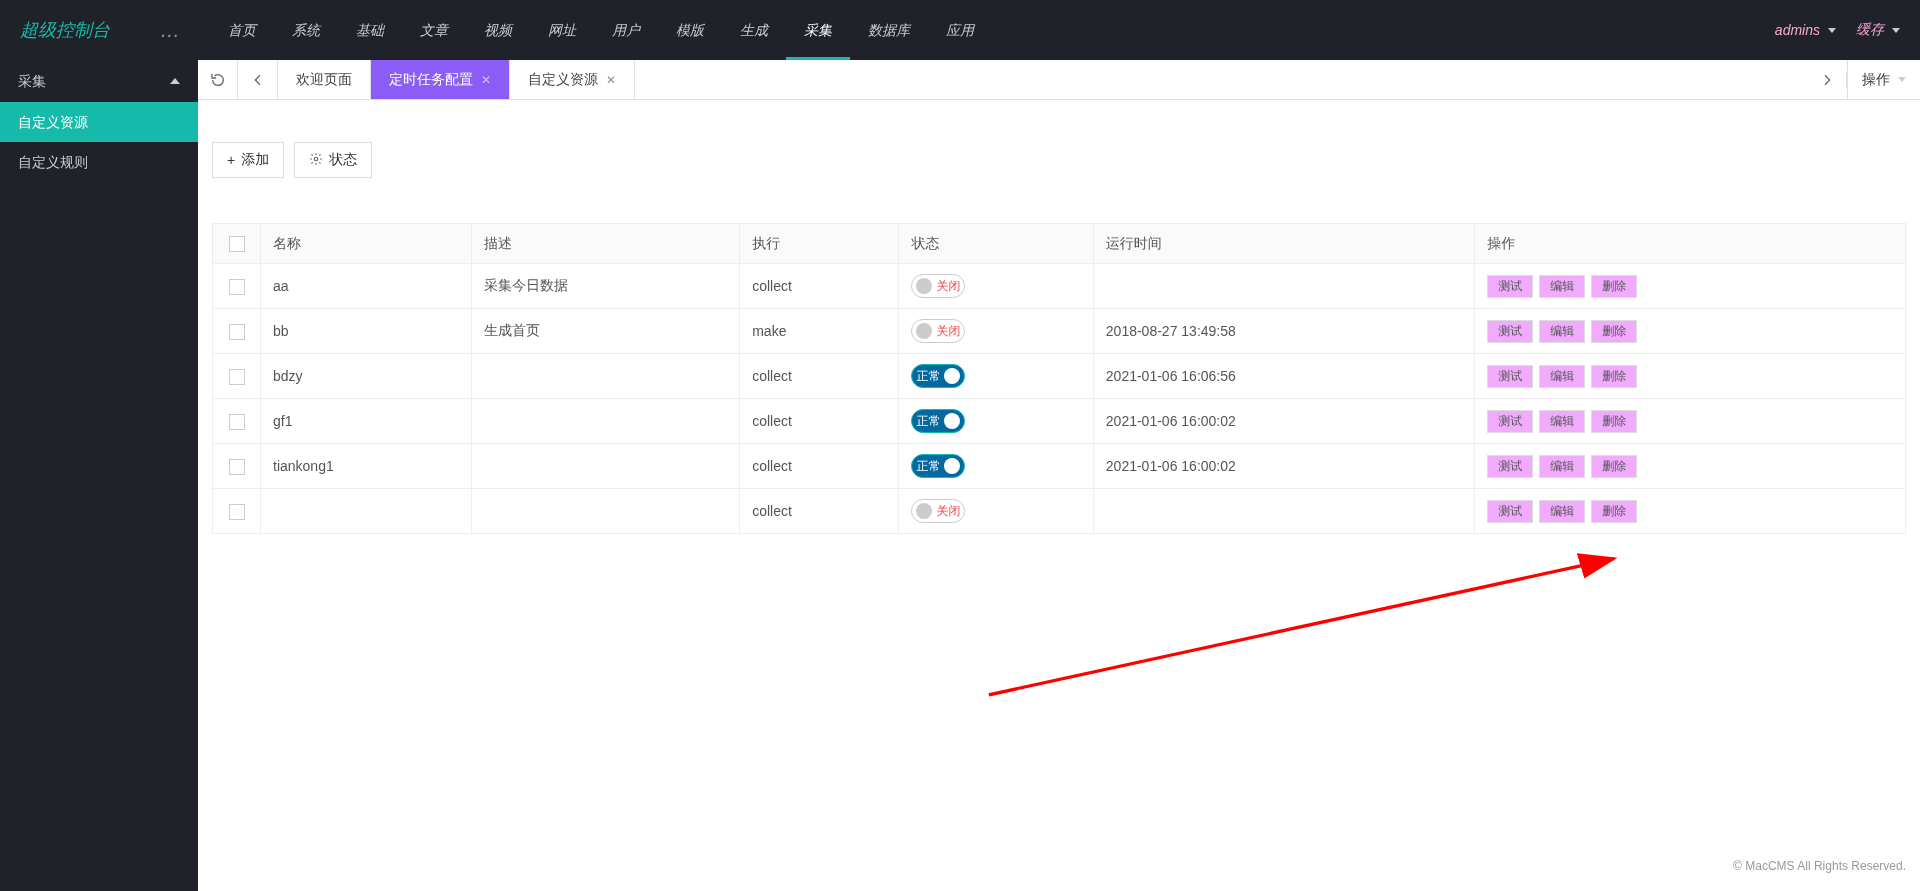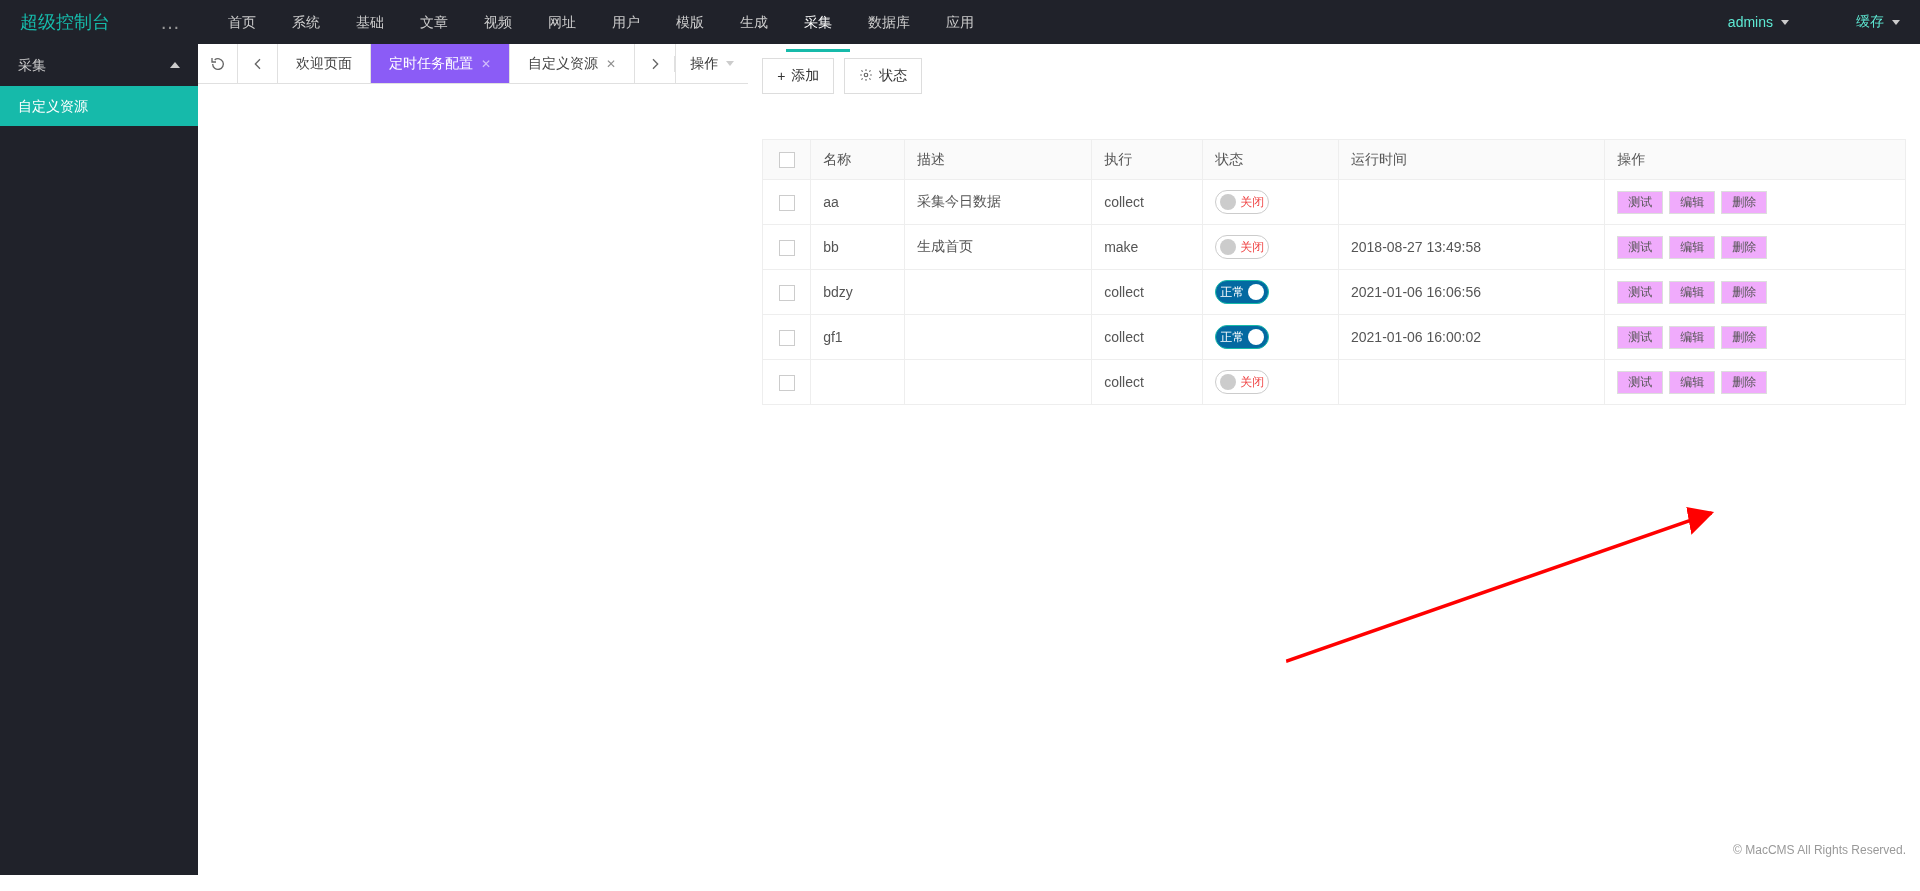--- a/index.html
+++ b/index.html
@@ -1,33 +1,33 @@
 <!DOCTYPE html>
 <html><head>
 <meta charset="utf-8">
 <style>
 * { box-sizing: border-box; margin: 0; padding: 0; }
 body { font-family: "Microsoft YaHei", "PingFang SC", Arial, sans-serif; font-size: 14px; color: #333; background: #fff; }
-.topbar { height: 44px; background: #20222a; display: flex; align-items: center; padding: 0 20px; }
+.topbar { height: 60px; background: #20222a; display: flex; align-items: center; padding: 0 20px; font-style: italic; }
 .logo { color: #16baaa; font-size: 18px; font-weight: 500; margin-right: 50px; }
 .more-icon { color: #999; font-size: 20px; margin-right: 30px; cursor: pointer; }
 .topnav { display: flex; flex: 1; }
 .topnav-item { color: #ccc; padding: 0 18px; height: 60px; line-height: 60px; cursor: pointer; position: relative; }
 .topnav-item.active { color: #fff; }
 .topnav-item.active::after { content: ""; position: absolute; bottom: 0; left: 0; right: 0; height: 3px; background: #16baaa; }
 .topright { display: flex; align-items: center; gap: 20px; }
-.topright-item { color: #5eead4; cursor: pointer; display: flex; align-items: center; gap: 4px; margin-left: 47px; }
+.topright-item { color: #f9a8d4; cursor: pointer; display: flex; align-items: center; gap: 4px; }
 .caret-down { width: 0; height: 0; border-left: 4px solid transparent; border-right: 4px solid transparent; border-top: 5px solid #ccc; margin-left: 4px; }
 .container { display: flex; height: calc(100vh - 60px); }
 .sidebar { width: 198px; background: #20222a; color: #ccc; }
 .side-title { height: 42px; line-height: 42px; padding: 0 18px; display: flex; align-items: center; justify-content: space-between; cursor: pointer; }
 .side-caret { width: 0; height: 0; border-left: 5px solid transparent; border-right: 5px solid transparent; border-bottom: 6px solid #ccc; }
 .side-item { height: 40px; line-height: 40px; padding: 0 18px; cursor: pointer; }
 .side-item.active { background: #16baaa; color: #fff; }
-.main { flex: 1; display: flex; flex-direction: row; background: #fff; overflow: hidden; }
+.main { flex: 1; display: flex; flex-direction: column; background: #fff; overflow: hidden; gap: 28px; }
 .tabbar { height: 40px; border-bottom: 1px solid #e0e0e0; display: flex; align-items: stretch; }
 .tabctl { width: 40px; display: flex; align-items: center; justify-content: center; border-right: 1px solid #e0e0e0; cursor: pointer; }
 .tabs { display: flex; flex: 1; }
 .tab { padding: 0 18px; display: flex; align-items: center; gap: 8px; border-right: 1px solid #e0e0e0; cursor: pointer; color: #444; }
 .tab.active { background: #8b5cf6; color: #fff; }
 .tab-close { font-size: 12px; opacity: 0.6; }
 .tabright { display: flex; align-items: center; }
 .tabop { padding: 0 14px; height: 100%; display: flex; align-items: center; border-left: 1px solid #e0e0e0; cursor: pointer; gap: 4px; }
 .content { padding: 14px; position: relative; flex: 1; overflow: auto; }
 .toolbar { display: flex; gap: 10px; margin-bottom: 12px; }
@@ -85,20 +85,21 @@
 </div>
 
 <div class="container">
   <div class="sidebar">
     <div class="side-title">
       <span>采集</span>
       <span class="side-caret"></span>
     </div>
     <div id="sideitems">
         <div class="side-item active">自定义资源</div>
+        <div class="side-item">自定义规则</div>
       </div>
   </div>
 
   <div class="main">
     <div class="tabbar">
       <div class="tabctl">
         <svg class="refresh-svg" viewBox="0 0 24 24">
             <path fill="none" stroke="#666" stroke-width="2" d="M4 12a8 8 0 1 0 3-6.2M3 3v6h6"></path>
           </svg>
       </div>
@@ -230,20 +231,38 @@
               <td>
                 <div class="actions">
                   <span class="act-btn">测试</span>
                   <span class="act-btn">编辑</span>
                   <span class="act-btn">删除</span>
                 </div>
               </td>
             </tr>
             <tr>
               <td class="col-check"><span class="checkbox"></span></td>
+              <td>tiankong1</td>
+              <td></td>
+              <td>collect</td>
+              <td><span class="switch on">
+                  <span class="lbl">正常</span>
+                  <span class="knob"></span>
+                </span></td>
+              <td>2021-01-06 16:00:02</td>
+              <td>
+                <div class="actions">
+                  <span class="act-btn">测试</span>
+                  <span class="act-btn">编辑</span>
+                  <span class="act-btn">删除</span>
+                </div>
+              </td>
+            </tr>
+            <tr>
+              <td class="col-check"><span class="checkbox"></span></td>
               <td></td>
               <td></td>
               <td>collect</td>
               <td><span class="switch off">
                   <span class="knob"></span>
                   <span class="lbl">关闭</span>
                 </span></td>
               <td></td>
               <td>
                 <div class="actions">

